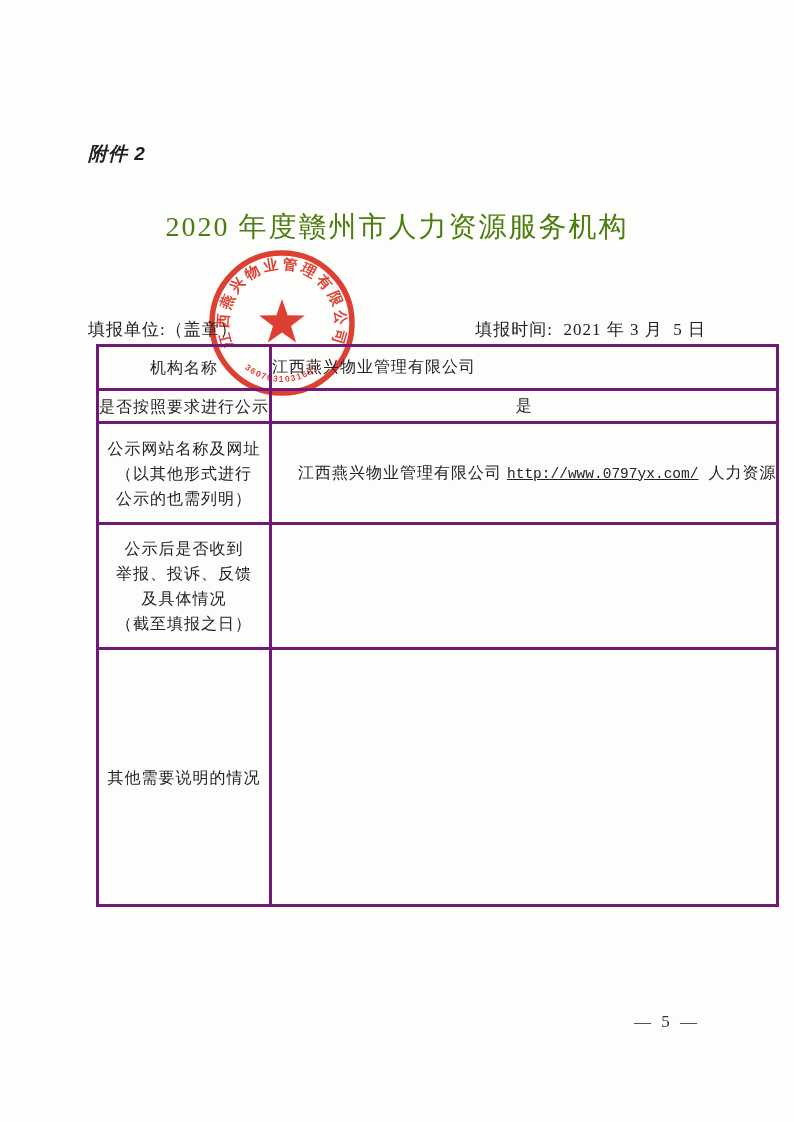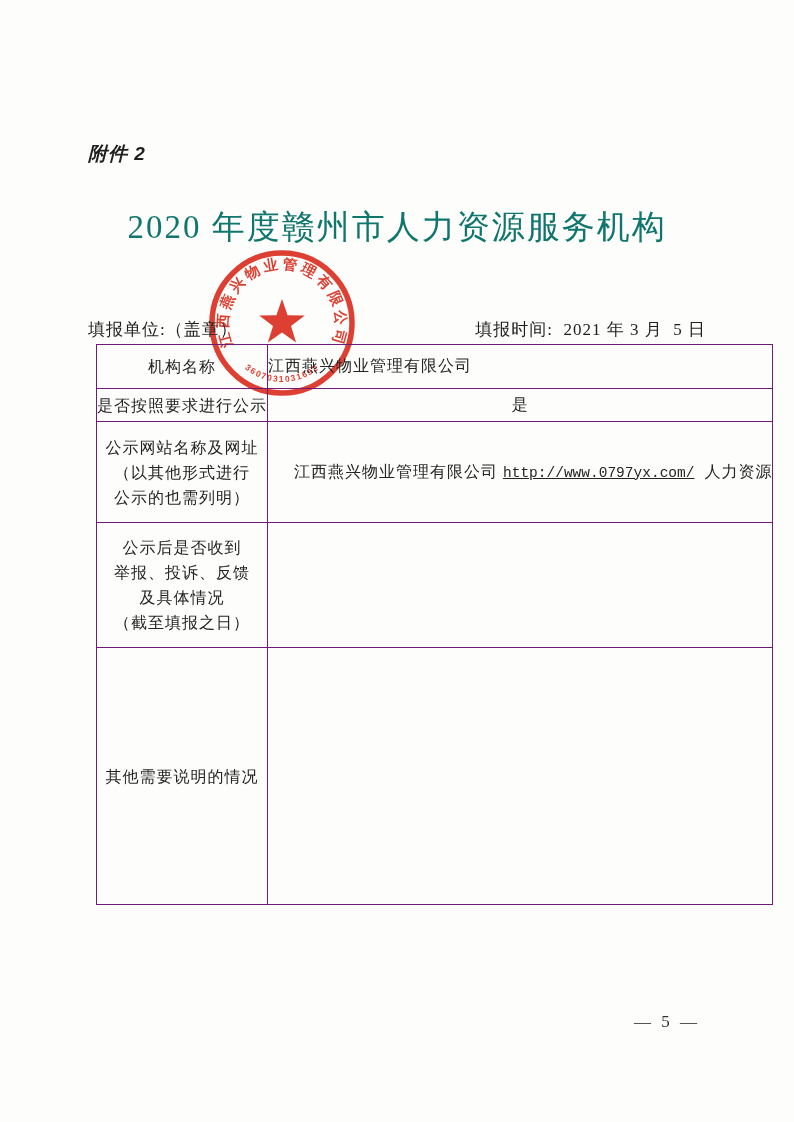--- a/index.html
+++ b/index.html
@@ -16,40 +16,40 @@
     overflow:hidden;
   }
   .attachment{
     position:absolute;left:88px;top:141px;
     font-family:"Liberation Sans","DejaVu Sans",sans-serif;
     font-weight:700;font-size:19px;letter-spacing:1px;font-style:italic;
   }
   .title{
     position:absolute;left:0;right:0;top:206px;
     text-align:center;
-    font-size:33px;line-height:42px;letter-spacing:2px;
-    color:#0f766e;
+    font-size:28px;line-height:42px;letter-spacing:2px;
+    color:#4d7c0f;
   }
   .stamp{
     position:absolute;left:182px;top:223px;width:200px;height:200px;
     opacity:.9;mix-blend-mode:multiply;pointer-events:none;
   }
   .stamp svg{width:100%;height:100%;}
   .meta-row{
     position:absolute;left:88px;top:318px;width:618px;
     display:flex;justify-content:space-between;align-items:center;
     font-size:17px;letter-spacing:1px;
   }
   .meta-row span{white-space:pre;}
   table.form{
     position:absolute;left:96px;top:344px;
     border-collapse:collapse;table-layout:fixed;
   }
   table.form td{
-    border:1px solid #701a75;
+    border:3px solid #701a75;
     font-size:16px;letter-spacing:1px;
     padding:0;vertical-align:middle;
     color:#242424;
   }
   td.lbl{width:170px;text-align:center;line-height:25px;}
   td.val{width:437px;text-align:left;padding-left:14px;}
   tr.r1{height:44px;}
   tr.r2{height:33px;}
   tr.r3{height:101px;}
   tr.r4{height:37px;}

